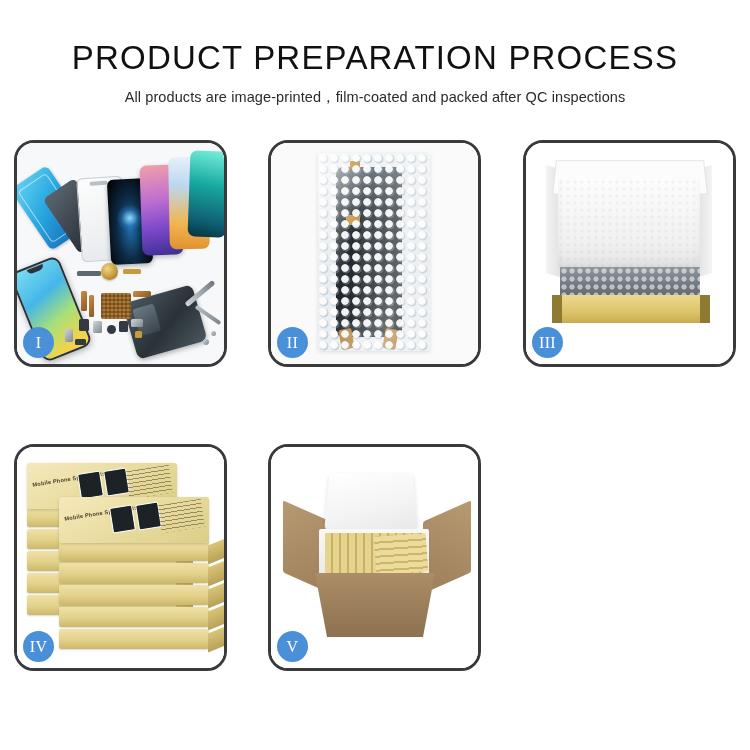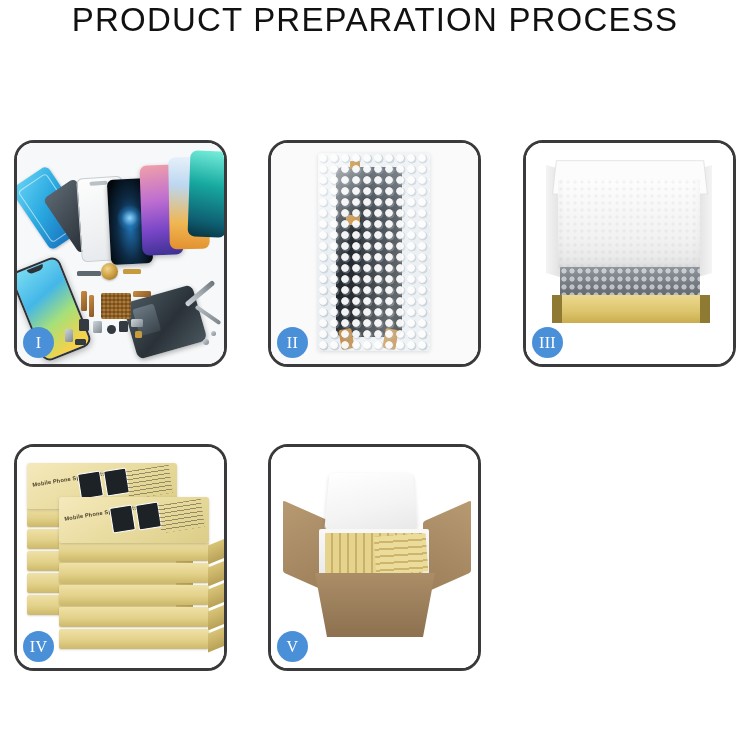--- a/index.html
+++ b/index.html
@@ -19,20 +19,21 @@
   #header {
     position: absolute;
     left: 0;
     top: 0;
     width: 750px;
     height: 128px;
     text-align: center;
   }
   #page-title {
     margin: 0;
+    padding-top: 38px;
     font-size: 33px;
     letter-spacing: 1.2px;
     font-weight: 400;
     color: #111111;
     line-height: 40px;
     white-space: nowrap;
     font-family: "Liberation Sans", sans-serif;
   }
   #page-subtitle {
     margin: 0;
@@ -418,20 +419,21 @@
   .c6-tape-b {
     position:absolute; left:44px; top:150px; width:16px; height:20px;
     background:#a88a63; opacity:.75; border-radius:1px;
   }
 </style>
 </head>
 <body>
 
 <div id="header">
   <h1 id="page-title">PRODUCT PREPARATION PROCESS</h1>
+  <p id="page-subtitle">All products are image-printed，film-coated and packed after QC inspections</p>
 </div>
 
 <div id="panel-grid">
 
   <div class="panel r0 c0">
     <div class="panel-inner">
       <div class="scene">
         <div class="p1-bg"></div>
         <div class="ph ph-blue-film"></div>
         <div class="ph ph-dark-under"></div>

